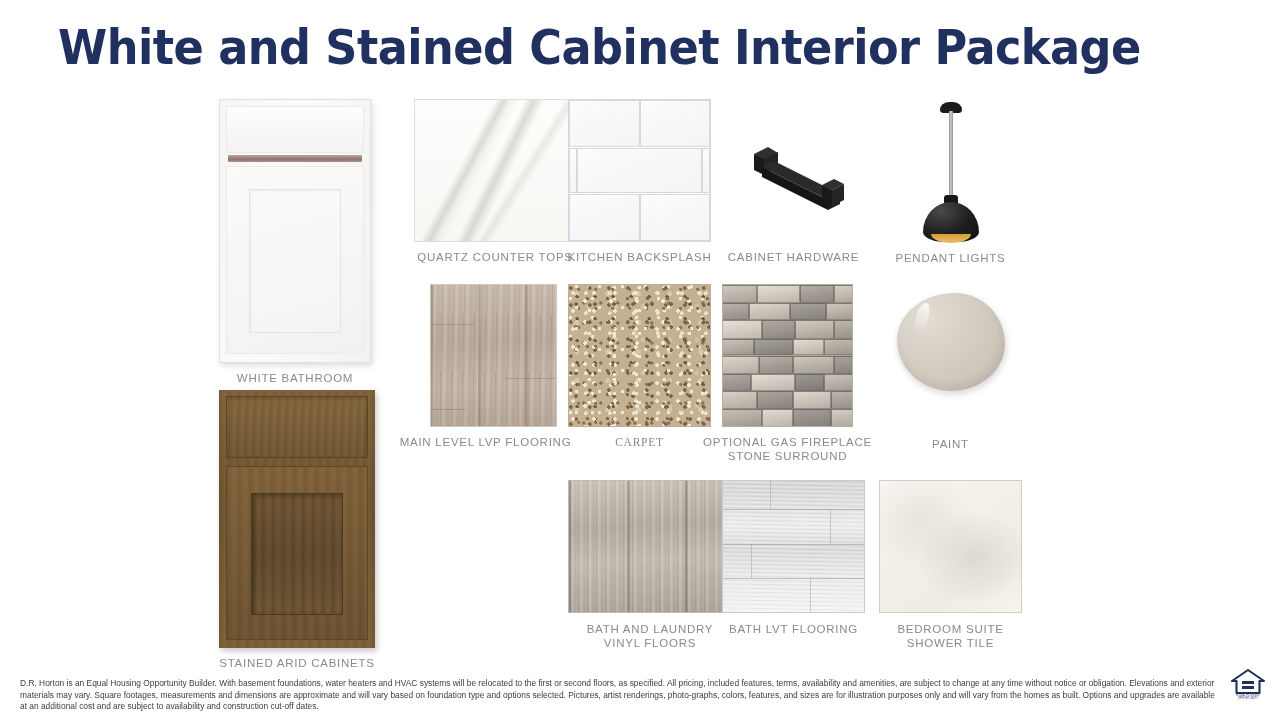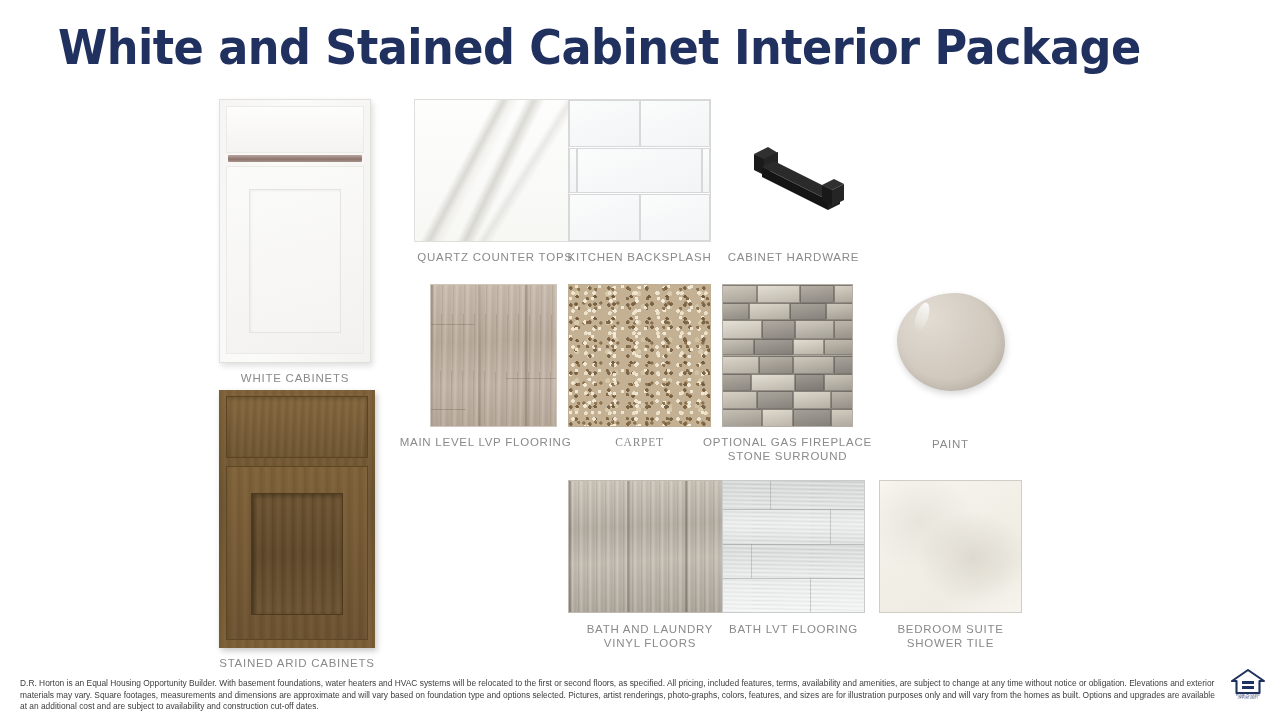--- a/index.html
+++ b/index.html
@@ -340,21 +340,21 @@
   <div class="title">White and Stained Cabinet Interior Package</div>
 
   <div class="cell" id="white-cab-cell">
     <div class="swatch wcab">
       <div class="drawer-top"></div>
       <div class="drawer-line"></div>
       <div class="door">
         <div class="door-inner"></div>
       </div>
     </div>
-    <div class="caption" style="top:272px;">WHITE CABINETS</div>
+    <div class="caption" style="top:272px;">WHITE BATHROOM</div>
   </div>
 
   <div class="cell" id="stain-cab-cell">
     <div class="swatch scab">
       <div class="s-drawer"></div>
       <div class="s-door">
         <div class="s-panel"></div>
       </div>
     </div>
     <div class="caption" style="top:266px;">STAINED ARID CABINETS</div>
@@ -396,20 +396,30 @@
           <path d="M106 101 l12 -6 l0 10 l-12 6 z" fill="#1f1f1f"></path>
           <path d="M100 86 l12 -6 l10 5 l-12 6 z" fill="#303030"></path>
           <path d="M100 86 l0 16 l10 5 l0 -16 z" fill="#191919"></path>
           <path d="M110 91 l12 -6 l0 16 l-12 6 z" fill="#252525"></path>
         </g>
       </svg>
     </div>
     <div class="caption" style="top:151px;">CABINET HARDWARE</div>
   </div>
 
+  <div class="cell" style="left:879px; top:96px; width:143px;">
+    <div class="swatch pendant">
+      <div class="canopy"></div>
+      <div class="rod"></div>
+      <div class="socket"></div>
+      <div class="shade"></div>
+      <div class="glow"></div>
+    </div>
+    <div class="caption" style="top:155px;">PENDANT LIGHTS</div>
+  </div>
 
   <div class="cell" style="left:414px; top:284px; width:143px;padding-left:16px;">
     <div class="swatch lvp">
       <div class="seam" style="top:28%; left:0; width:34%;"></div>
       <div class="seam" style="top:66%; left:60%; width:40%;"></div>
       <div class="seam" style="top:88%; left:0; width:28%;"></div>
     </div>
     <div class="caption" style="top:151px;">MAIN LEVEL LVP FLOORING</div>
   </div>
 

